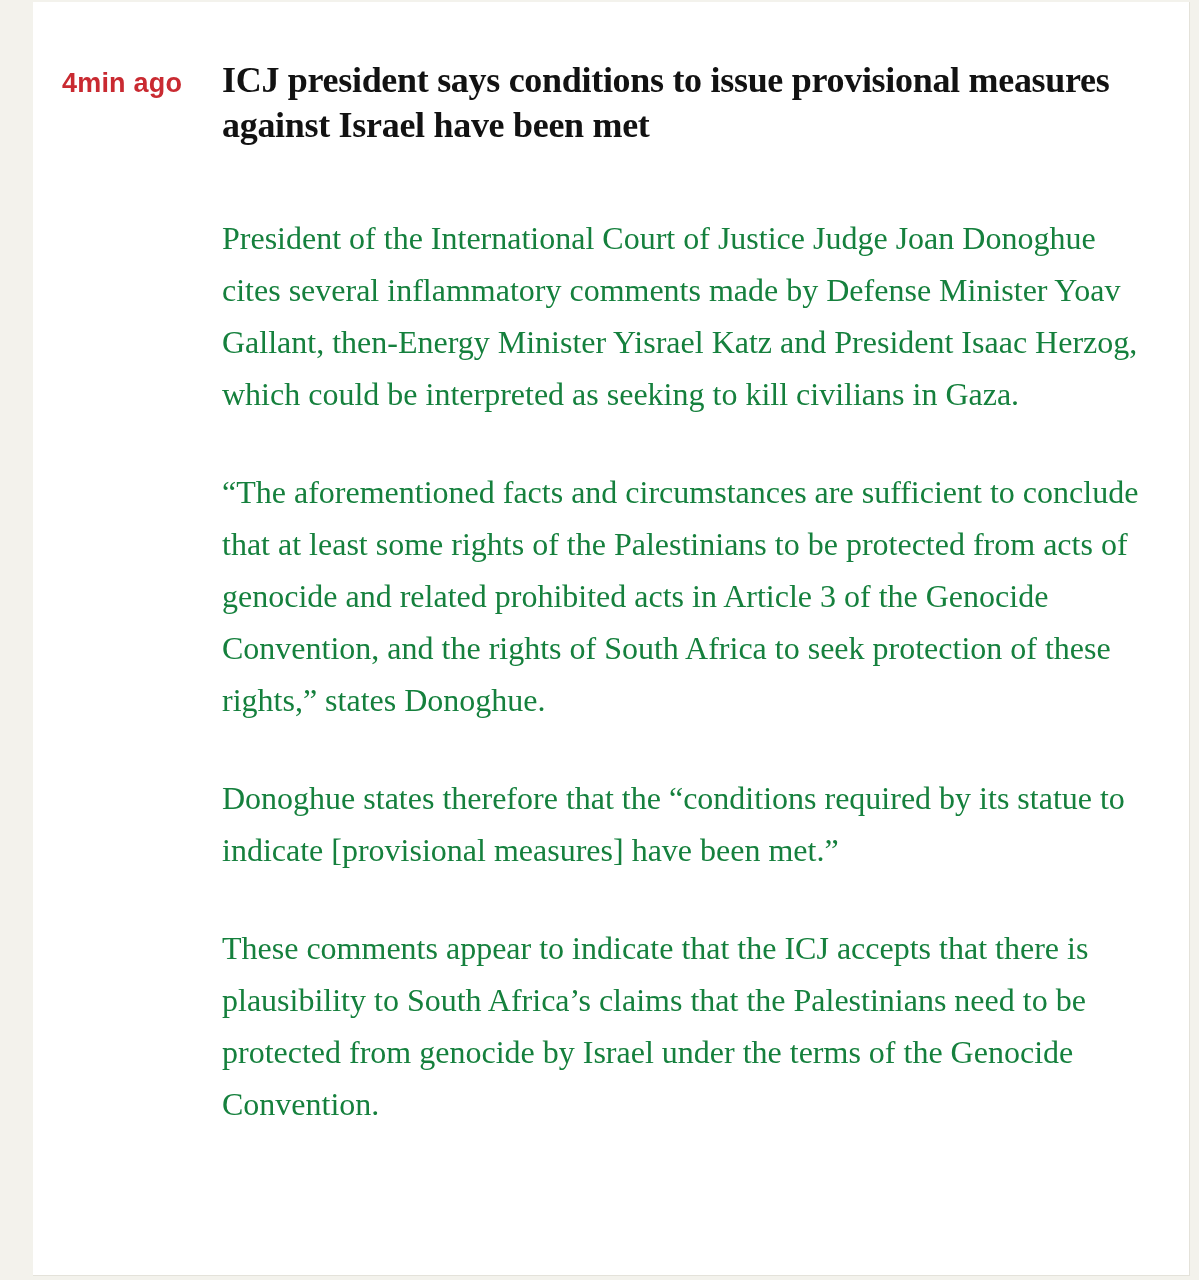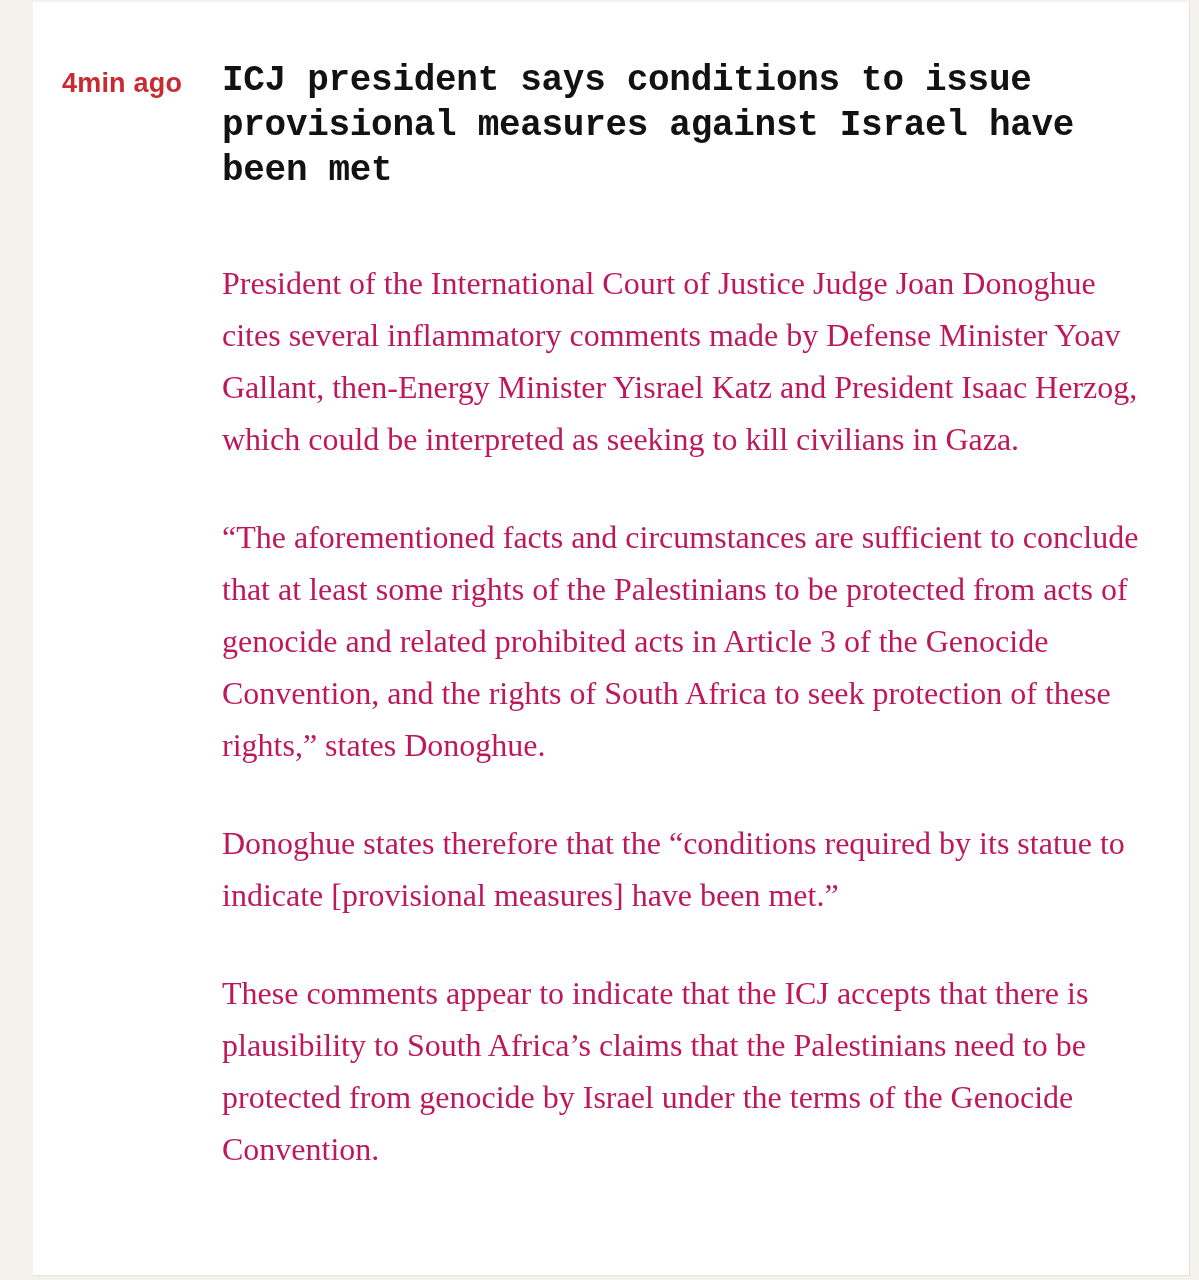--- a/index.html
+++ b/index.html
@@ -44,35 +44,35 @@
     letter-spacing: 0.2px;
     white-space: nowrap;
     cursor: pointer;
   }
   .content {
     flex: 1;
     min-width: 0;
   }
   .post-title {
     margin: 0 0 64px 0;
-    font-family: Liberation Mono, monospace;
+    font-family: Liberation Serif, serif;
     font-size: 36px;
     line-height: 45px;
     font-weight: 700;
     color: #121212;
     letter-spacing: -0.3px;
     max-width: 930px;
   }
   .post-body p {
     margin: 0 0 46px 0;
     font-family: "Liberation Serif", serif;
     font-size: 32px;
     line-height: 52px;
     font-weight: 400;
-    color: #be185d;
+    color: #15803d;
     max-width: 958px;
   }
 </style>
 </head>
 <body>
 
 <div class="card">
   <div class="post-row">
     <div class="meta">
       <span class="timestamp">4min ago</span>

